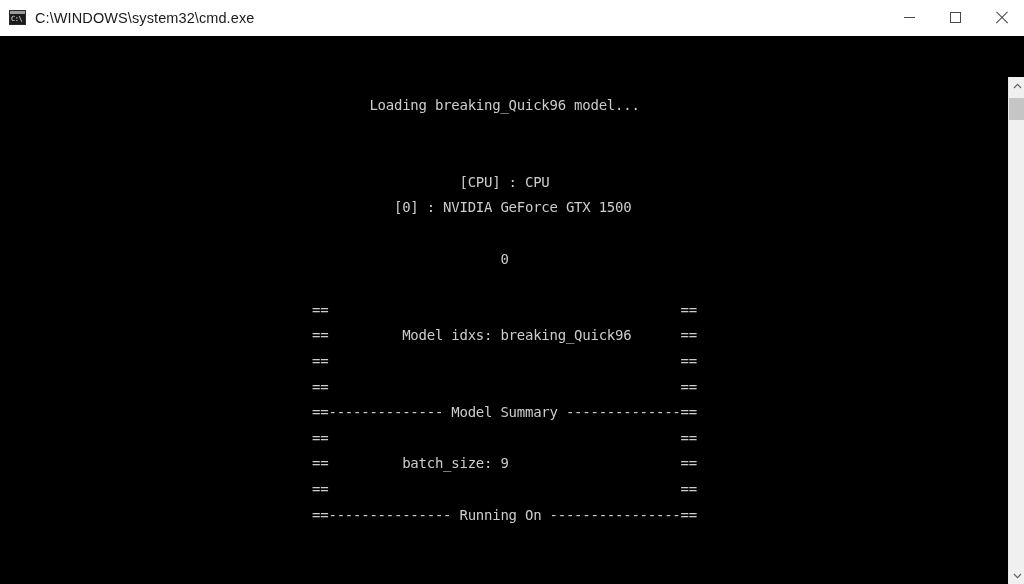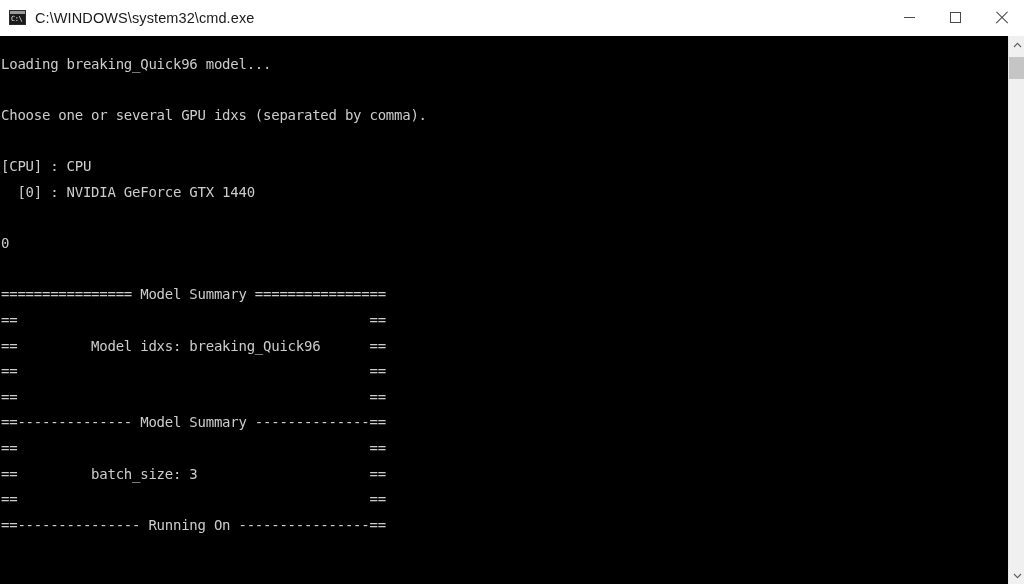--- a/index.html
+++ b/index.html
@@ -12,20 +12,21 @@
     font-family: "DejaVu Sans Mono", monospace;
   }
 
   .window {
     position: relative;
     width: 1024px;
     height: 584px;
     background: #000000;
     display: flex;
     flex-direction: column;
+    gap: 41px;
   }
 
   
   .titlebar {
     height: 36px;
     min-height: 36px;
     background: #ffffff;
     display: flex;
     align-items: center;
     position: relative;
@@ -128,20 +129,21 @@
     background: #000000;
     overflow: hidden;
     position: relative;
   }
 
   .console {
     flex: 1;
     background: #000000;
     padding: 16px 0 0 1px;
     overflow: hidden;
+    text-align: center;
   }
 
   .line {
     font-family: "DejaVu Sans Mono", monospace;
     font-size: 14px;
     line-height: 25.6px;
     color: #cccccc;
     white-space: pre;
     letter-spacing: -0.24px;
     height: 25.6px;
@@ -205,35 +207,33 @@
         <span class="glyph-close"></span>
       </div>
     </div>
   </div>
 
   <div class="console-wrap">
 
     <div class="console" id="console-output">
         <div class="line">Loading breaking_Quick96 model...</div>
         <div class="line"></div>
-        <div class="line">Choose one or several GPU idxs (separated by comma).</div>
         <div class="line"></div>
         <div class="line">[CPU] : CPU</div>
-        <div class="line">  [0] : NVIDIA GeForce GTX 1440</div>
+        <div class="line">  [0] : NVIDIA GeForce GTX 1500</div>
         <div class="line"></div>
         <div class="line">0</div>
         <div class="line"></div>
-        <div class="line">================ Model Summary ================</div>
         <div class="line">==                                           ==</div>
         <div class="line">==         Model idxs: breaking_Quick96      ==</div>
         <div class="line">==                                           ==</div>
         <div class="line">==                                           ==</div>
         <div class="line">==-------------- Model Summary --------------==</div>
         <div class="line">==                                           ==</div>
-        <div class="line">==         batch_size: 3                     ==</div>
+        <div class="line">==         batch_size: 9                     ==</div>
         <div class="line">==                                           ==</div>
         <div class="line">==--------------- Running On ----------------==</div>
       </div>
 
     <div class="scrollbar">
       <div class="sb-arrow">
         <svg width="9" height="6" viewBox="0 0 9 6">
           <path d="M1 5 L4.5 1.4 L8 5" fill="none" stroke="#606060" stroke-width="1.1"></path>
         </svg>
       </div>

